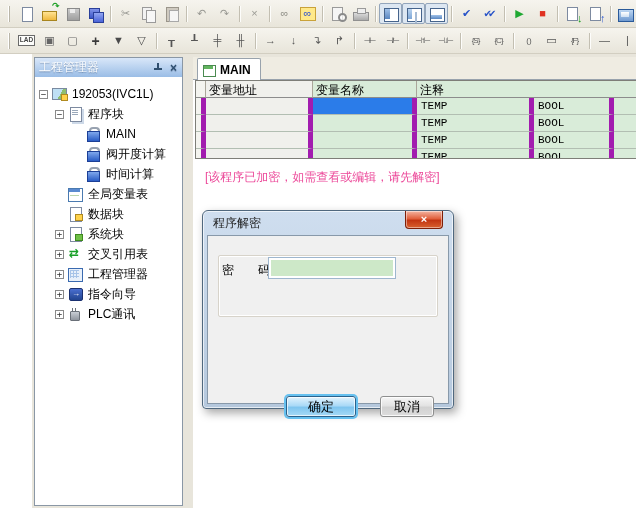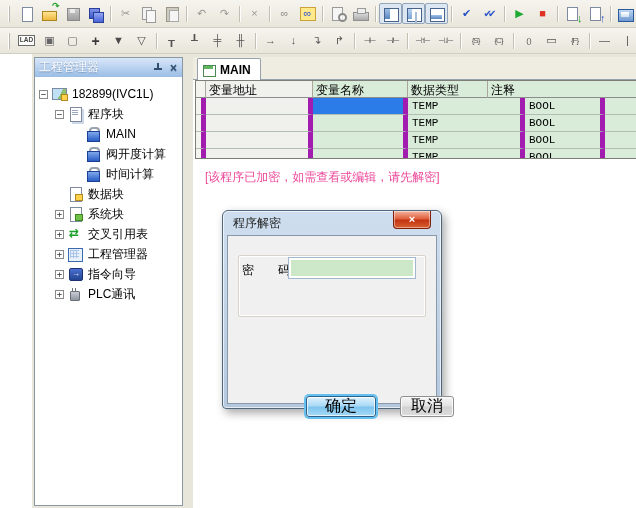--- a/index.html
+++ b/index.html
@@ -95,42 +95,42 @@
   .tab-ic::after { content:""; position:absolute; left:1px; top:2px; width:9px; height:3px; background:#62b45e; }
 
   
   #vartable { position:absolute; left:2px; top:23px; width:470px; height:79px; border:1px solid #7e7e78; overflow:hidden; background:#fff; }
   .vrow { display:flex; height:17px; }
   .vrow > div { border-right:5px solid #a21caf; border-bottom:1px solid #b2beb2; overflow:hidden; white-space:nowrap; }
   .vhead { height:17px; }
   .vhead > div { background:linear-gradient(#f8f7f3,#d9d6cc); border-right:1px solid #aaa69a; border-bottom:1px solid #8c8c8c; font-size:12px; padding:1px 3px; color:#000; }
   .cg { width:10px; flex:0 0 auto; background:#f4f4ef; }
   .c1 { width:107px; flex:0 0 auto; }
-  .c2 { width:95px; flex:0 0 auto; }
+  .c2 { width:104px; flex:0 0 auto; }
   .c3 { width:117px; flex:0 0 auto; }
   .c4 { width:80px; flex:0 0 auto; }
   .c5 { flex:1; }
   .vrow .cg { background:#f4f4ef; }
   .vrow .c1 { background:#f0f0ec; }
   .vrow .c2,.vrow .c3,.vrow .c4,.vrow .c5 { background:#d9ecd9; }
   .vrow .c2.sel { background:#2b7ce9; }
   .cellv { font-family:"Liberation Mono","DejaVu Sans Mono",monospace; font-size:11px; padding:2px 4px; color:#000; }
 
   #locked-msg { position:absolute; left:12px; top:112px; font-size:12px; color:#ec4899; }
 
   
-  #dialog { position:absolute; left:222px; top:210px; width:220px; height:199px; background:linear-gradient(#cfdeef,#b5c8dd); border:1px solid #50687e; border-radius:6px 6px 4px 4px; box-shadow:3px 4px 10px rgba(0,0,0,.35), inset 0 0 0 1px rgba(255,255,255,.65); z-index:50; }
+  #dialog { position:absolute; left:202px; top:210px; width:252px; height:199px; background:linear-gradient(#cfdeef,#b5c8dd); border:1px solid #50687e; border-radius:6px 6px 4px 4px; box-shadow:3px 4px 10px rgba(0,0,0,.35), inset 0 0 0 1px rgba(255,255,255,.65); z-index:50; }
   .dlg-titlebar { height:24px; display:flex; align-items:center; padding:0 10px; font-size:12px; color:#1c1c1c; }
   .dlg-close { position:absolute; top:0; right:10px; width:38px; height:18px; background:linear-gradient(#f3b5a2,#e0603d 45%,#c23512 55%,#d8612f); border:1px solid #7e1f08; border-top:none; border-radius:0 0 4px 4px; color:#fff; font-weight:bold; font-size:11px; text-align:center; line-height:17px; box-shadow:inset 0 0 0 1px rgba(255,255,255,.45); }
   .dlg-body { position:absolute; left:4px; right:4px; top:24px; bottom:4px; background:#f0f0f0; border:1px solid #8899aa; }
   .dlg-group { position:absolute; left:10px; right:10px; top:19px; height:62px; border:1px solid #d7d3ca; border-radius:2px; box-shadow:inset 0 0 0 1px #fff; }
   .pwd-label { position:absolute; left:14px; top:26px; font-size:12px; color:#000; }
   .pwd-input { position:absolute; left:60px; top:21px; width:128px; height:22px; background:#cde8c8; border:1px solid #9eb6ce; box-shadow:inset 0 0 0 2px #fff; font-size:12px; padding:0 4px; font-family:inherit; }
   .dlg-info { position:absolute; left:8px; top:112px; font-size:12px; line-height:16px; color:#1c1c1c; }
-  .dlg-btn { position:absolute; top:160px; height:21px; font-size:16px; color:#000; display:flex; align-items:center; justify-content:center; border-radius:3px; }
+  .dlg-btn { position:absolute; top:160px; height:21px; font-size:13px; color:#000; display:flex; align-items:center; justify-content:center; border-radius:3px; }
   #ok-btn { left:78px; width:70px; background:linear-gradient(#e2f3fd,#abdaf7 45%,#7fc5ef 55%,#a6daf6); border:1px solid #2c628b; box-shadow:0 0 0 2px #66c1f0, inset 0 0 0 1px rgba(255,255,255,.7); }
   #cancel-btn { left:172px; width:54px; background:linear-gradient(#f6f6f6,#e3e3e3 45%,#d2d2d2 55%,#dcdcdc); border:1px solid #8e8f8f; box-shadow:inset 0 0 0 1px rgba(255,255,255,.8); }
 </style>
 </head>
 <body>
 
 <div id="toolbar1" class="toolbar">
 
     <div class="tbtn">
       <span class="glyph ci-page"></span>
@@ -340,21 +340,21 @@
       <span>工程管理器</span>
       <span class="spacer"></span>
       <span class="pin-ic"></span>
       <span class="panel-close">×</span>
     </div>
     <div id="tree">
 
         <div class="trow lv0">
           <span class="exp">−</span>
           <span class="ticon ti-project"></span>
-          <span class="tlabel">182899(IVC1L)</span>
+          <span class="tlabel">192053(IVC1L)</span>
         </div>
 
         <div class="trow lv1">
           <span class="exp">−</span>
           <span class="ticon ti-prog-folder"></span>
           <span class="tlabel">程序块</span>
         </div>
 
         <div class="trow lv2">
           <span class="exp"></span>
@@ -368,20 +368,25 @@
           <span class="ticon ti-lock"></span>
           <span class="tlabel">阀开度计算</span>
         </div>
 
         <div class="trow lv2">
           <span class="exp"></span>
           <span class="ticon ti-lock"></span>
           <span class="tlabel">时间计算</span>
         </div>
 
+        <div class="trow lv1">
+          <span class="exp"></span>
+          <span class="ticon ti-global-table"></span>
+          <span class="tlabel">全局变量表</span>
+        </div>
 
         <div class="trow lv1">
           <span class="exp"></span>
           <span class="ticon ti-data-block"></span>
           <span class="tlabel">数据块</span>
         </div>
 
         <div class="trow lv1">
           <span class="exp">+</span>
           <span class="ticon ti-sys-block"></span>
@@ -420,21 +425,20 @@
         <span class="tab-ic"></span>
         <span>MAIN</span>
       </div>
     </div>
 
     <div id="vartable">
       <div class="vrow vhead">
         <div class="cg"></div>
         <div class="c1">变量地址</div>
         <div class="c2">变量名称</div>
-        <div class="c4">数据类型</div>
         <div class="c5">注释</div>
       </div>
       <div id="vrows">
 
           <div class="vrow">
             <div class="cg"></div>
             <div class="c1 cellv"></div>
             <div class="c2 cellv sel"></div>
             <div class="c3 cellv">TEMP</div>
             <div class="c4 cellv">BOOL</div>

